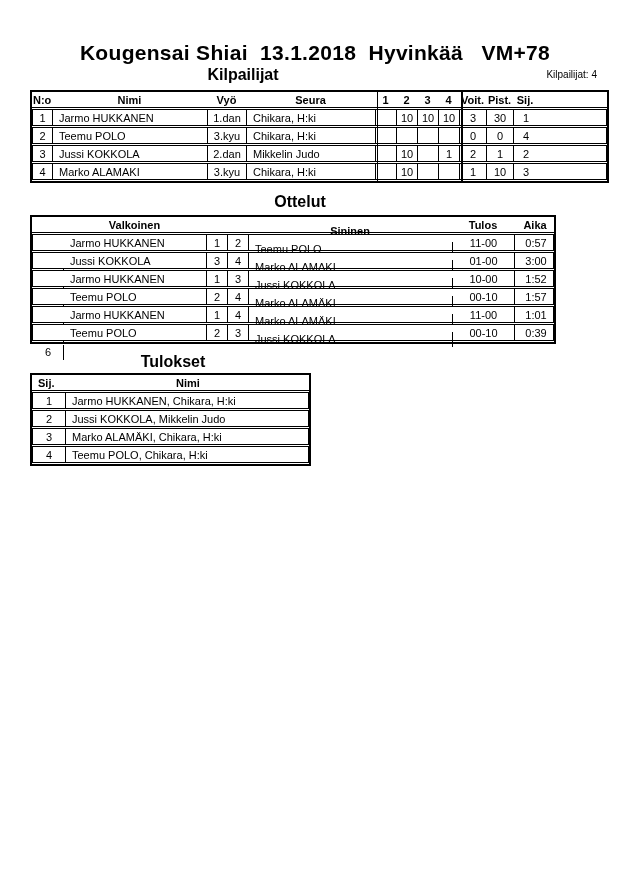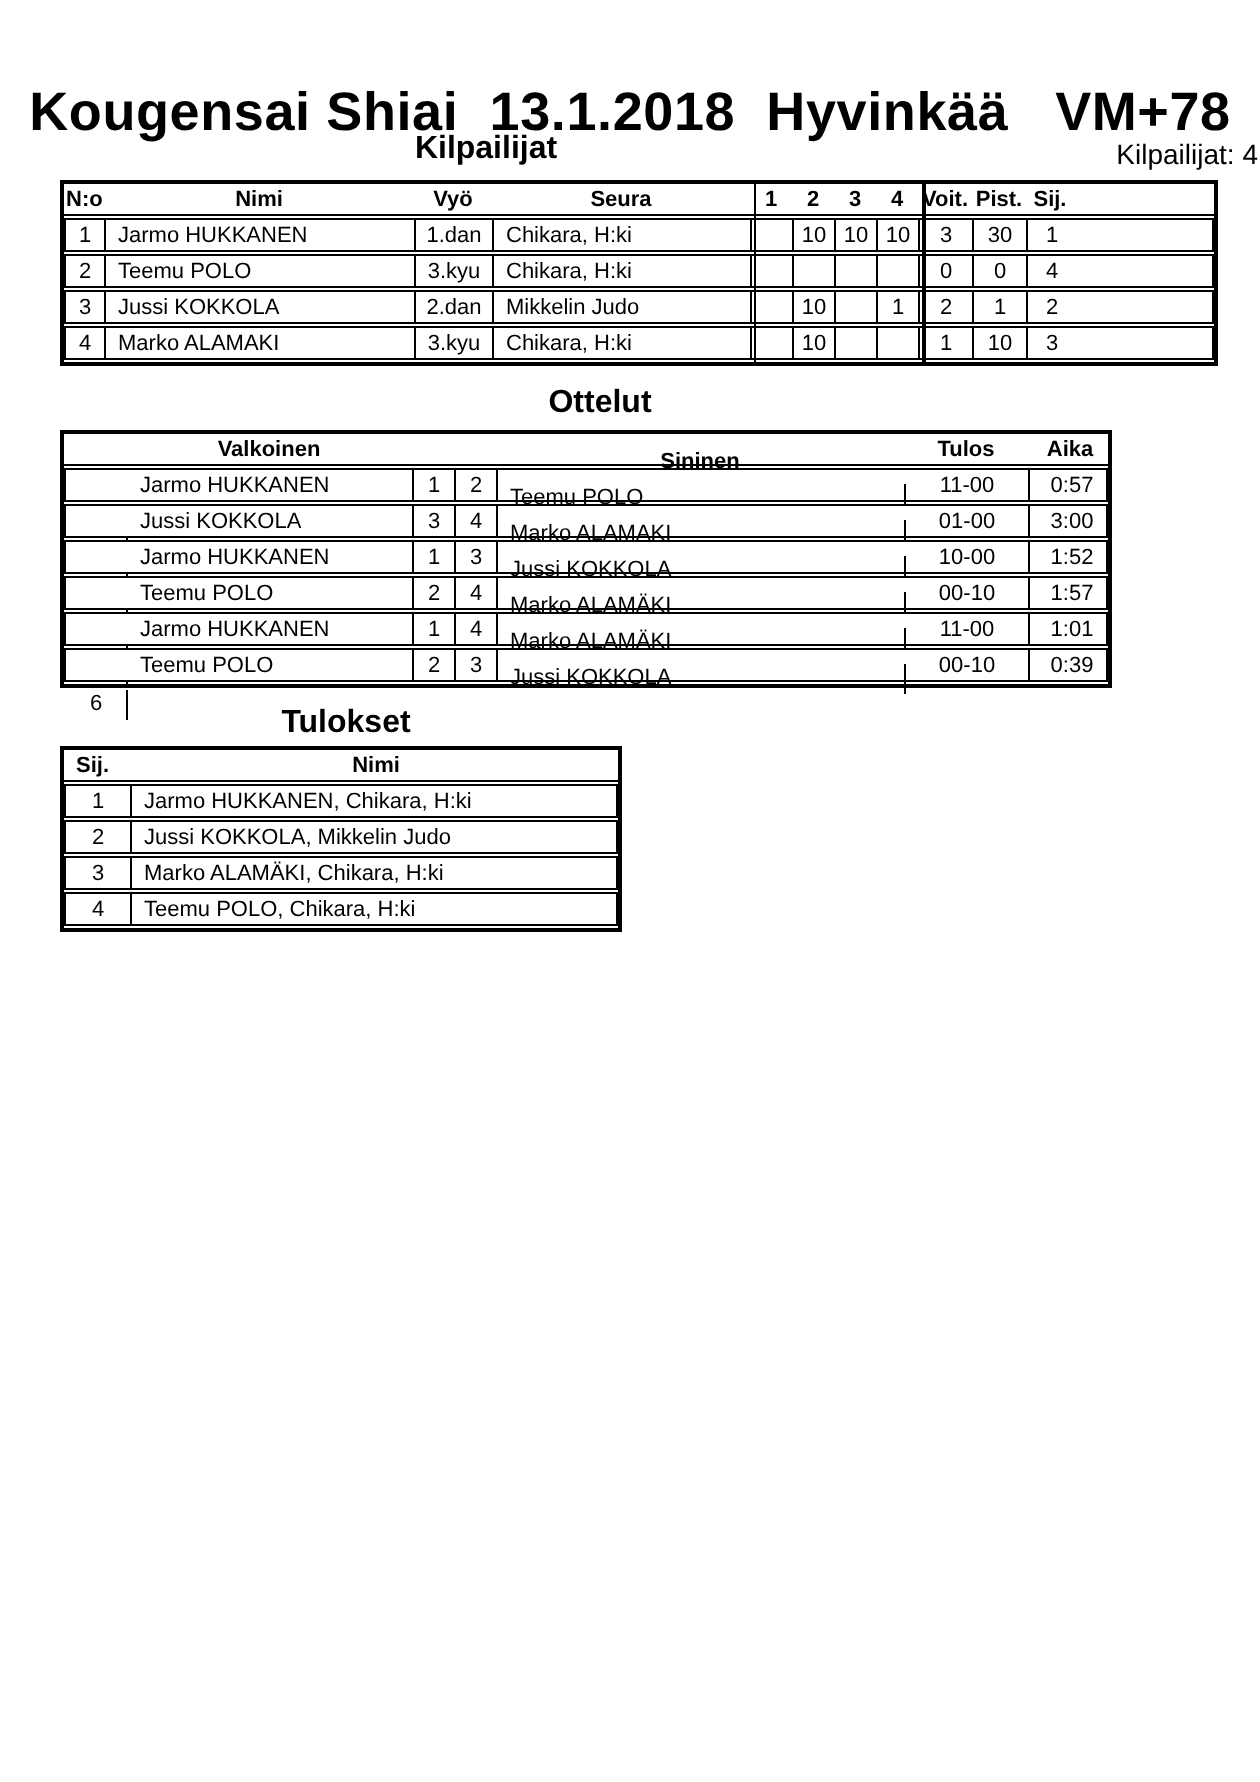--- a/index.html
+++ b/index.html
@@ -5,33 +5,33 @@
   * { box-sizing: border-box; margin: 0; padding: 0; }
   html, body { background: #ffffff; }
   body {
     width: 630px; height: 891px;
     position: relative;
     font-family: "Liberation Sans", sans-serif;
     color: #000;
   }
   .page-title {
     position: absolute; top: 41px; left: 0; width: 630px;
-    text-align: center; font-weight: bold; font-size: 27px;
+    text-align: center; font-weight: bold; font-size: 21px;
     white-space: pre; letter-spacing: .3px;
   }
   .section-title {
     position: absolute; width: 200px; text-align: center;
     font-weight: bold; font-size: 16px; white-space: nowrap;
   }
   #st-kilpailijat { top: 66px;  left: 143px; }
   #st-ottelut     { top: 193px; left: 200px; }
   #st-tulokset    { top: 353px; left: 73px;  }
   .count-note {
-    position: absolute; top: 69px; right: 1px;
-    font-size: 14px;
+    position: absolute; top: 69px; right: 33px;
+    font-size: 10px;
   }
   .tbl {
     position: absolute;
     border: 2px solid #000;
     background: #fff;
     display: flex; flex-direction: column;
     padding-bottom: 1px;
   }
   #t1 { left: 30px; top: 90px;  width: 579px; }
   #t2 { left: 30px; top: 215px; width: 526px; }

